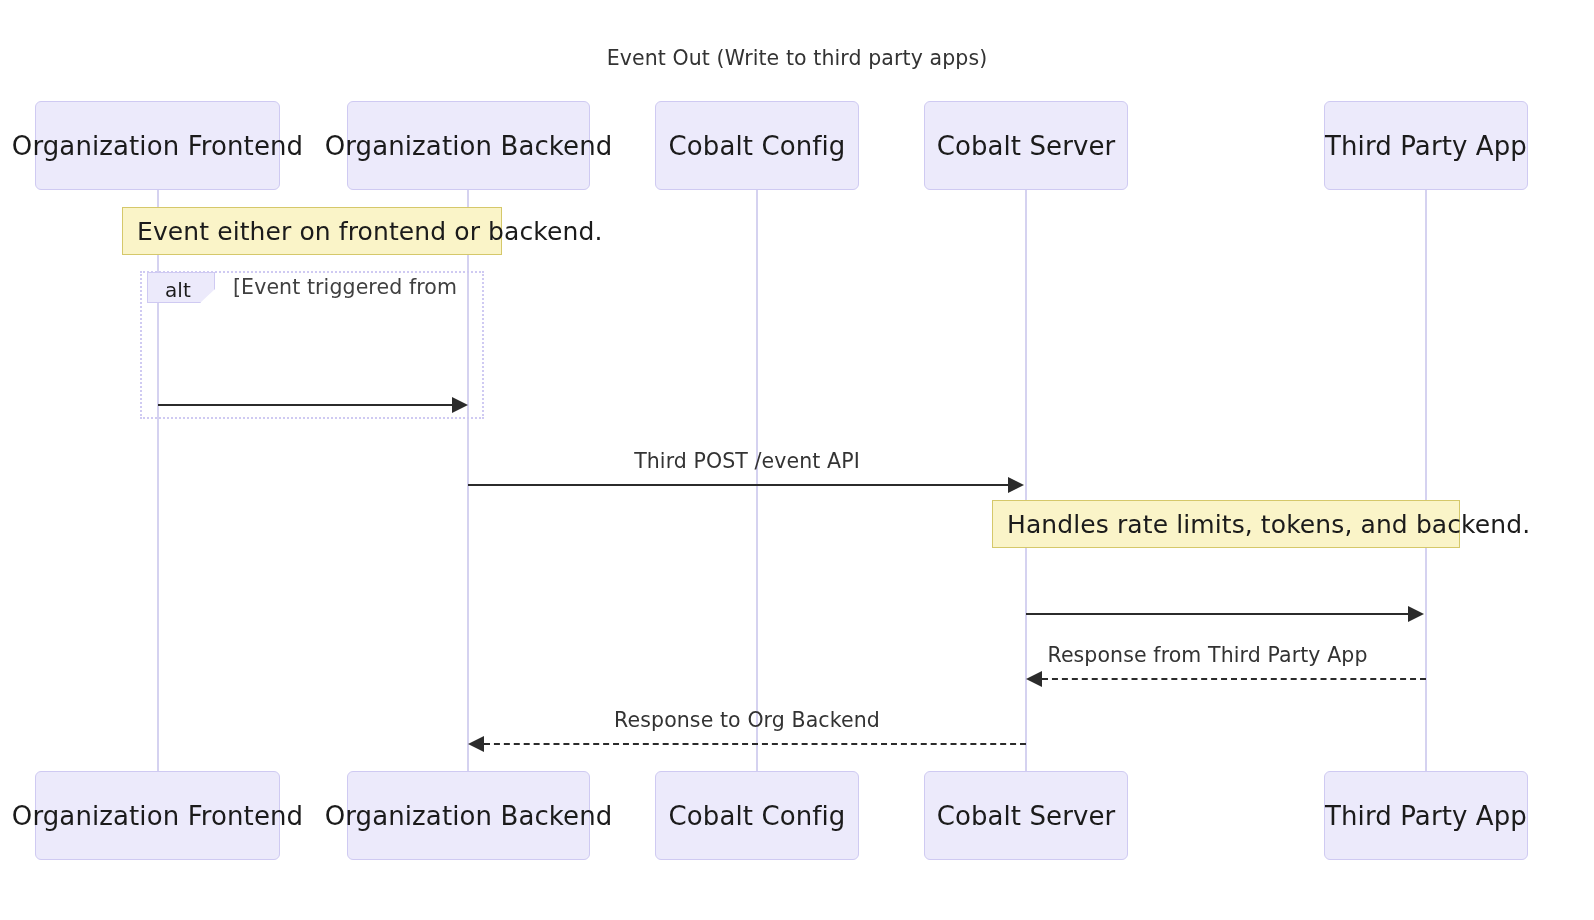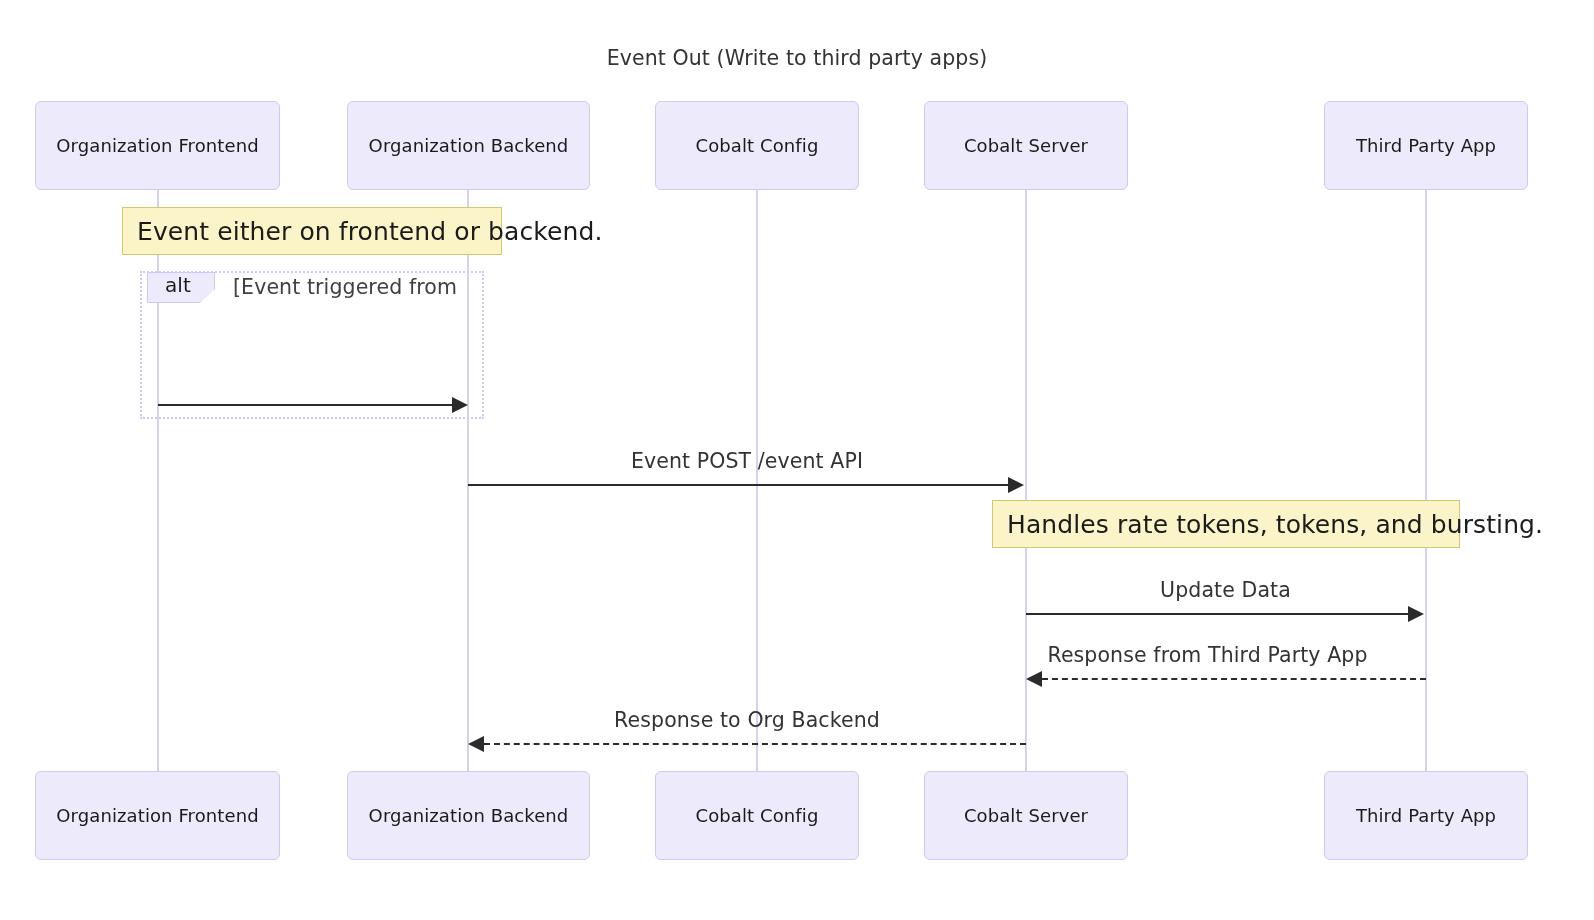--- a/index.html
+++ b/index.html
@@ -37,21 +37,21 @@
     position: absolute;
     box-sizing: border-box;
     background: #ECEAFB;
     border: 1.4px solid #CFCAF2;
     border-radius: 6px;
     display: flex;
     align-items: center;
     justify-content: center;
   }
   .actor-label {
-    font-size: 18px;
+    font-size: 26px;
     color: #1b1b1b;
     text-align: center;
     white-space: nowrap;
     letter-spacing: 0.1px;
   }
   .note-box {
     position: absolute;
     box-sizing: border-box;
     background: #FAF4C8;
     border: 1.6px solid #D5C86A;
@@ -70,21 +70,21 @@
     box-sizing: border-box;
     border: 2px dotted #CFCAF2;
     background: transparent;
   }
   .alt-tag {
     position: absolute;
     box-sizing: border-box;
     background: #ECEAFB;
     border: 1.4px solid #CFCAF2;
     display: flex;
-    align-items: flex-start;
+    align-items: flex-end;
     justify-content: center;
     -webkit-clip-path: polygon(0 0, 100% 0, 100% 55%, 78% 100%, 0 100%);
     clip-path: polygon(0 0, 100% 0, 100% 55%, 78% 100%, 0 100%);
     padding-left: 8px;
   }
   .alt-tag-label {
     font-size: 20px;
     color: #1b1b1b;
     padding-right: 14px;
     letter-spacing: 0.1px;
@@ -166,29 +166,28 @@
   <div class="alt-tag" style="left:147px; top:272px; width:68px; height:31px;">
     <span class="alt-tag-label">alt</span>
   </div>
   <div class="alt-condition" style="left:200px; top:275px; width:290px;">
     <div>[Event triggered from</div>
   </div>
 
   <div class="msg-line" style="left:158px; top:404px; width:295px;"></div>
   <div class="arrowhead right" style="left:452px; top:397px;"></div>
 
-  <div class="msg-label" style="left:468px; top:449px; width:558px;">Event POST /event API</div>
+  <div class="msg-label" style="left:468px; top:449px; width:558px;">Third POST /event API</div>
   <div class="msg-line" style="left:468px; top:484px; width:541px;"></div>
   <div class="arrowhead right" style="left:1008px; top:477px;"></div>
 
   <div class="note-box" style="left:992px; top:500px; width:468px; height:48px;">
-    <span class="note-text">Handles rate tokens, tokens, and bursting.</span>
-  </div>
-
-  <div class="msg-label" style="left:1026px; top:578px; width:399px;">Update Data</div>
+    <span class="note-text">Handles rate limits, tokens, and backend.</span>
+  </div>
+
   <div class="msg-line" style="left:1026px; top:613px; width:383px;"></div>
   <div class="arrowhead right" style="left:1408px; top:606px;"></div>
 
   <div class="msg-label" style="left:1026px; top:643px; width:363px;">Response from Third Party App</div>
   <div class="msg-line dashed" style="left:1042px; top:678px; width:384px;"></div>
   <div class="arrowhead left" style="left:1026px; top:671px;"></div>
 
   <div class="msg-label" style="left:468px; top:708px; width:558px;">Response to Org Backend</div>
   <div class="msg-line dashed" style="left:484px; top:743px; width:542px;"></div>
   <div class="arrowhead left" style="left:468px; top:736px;"></div>

